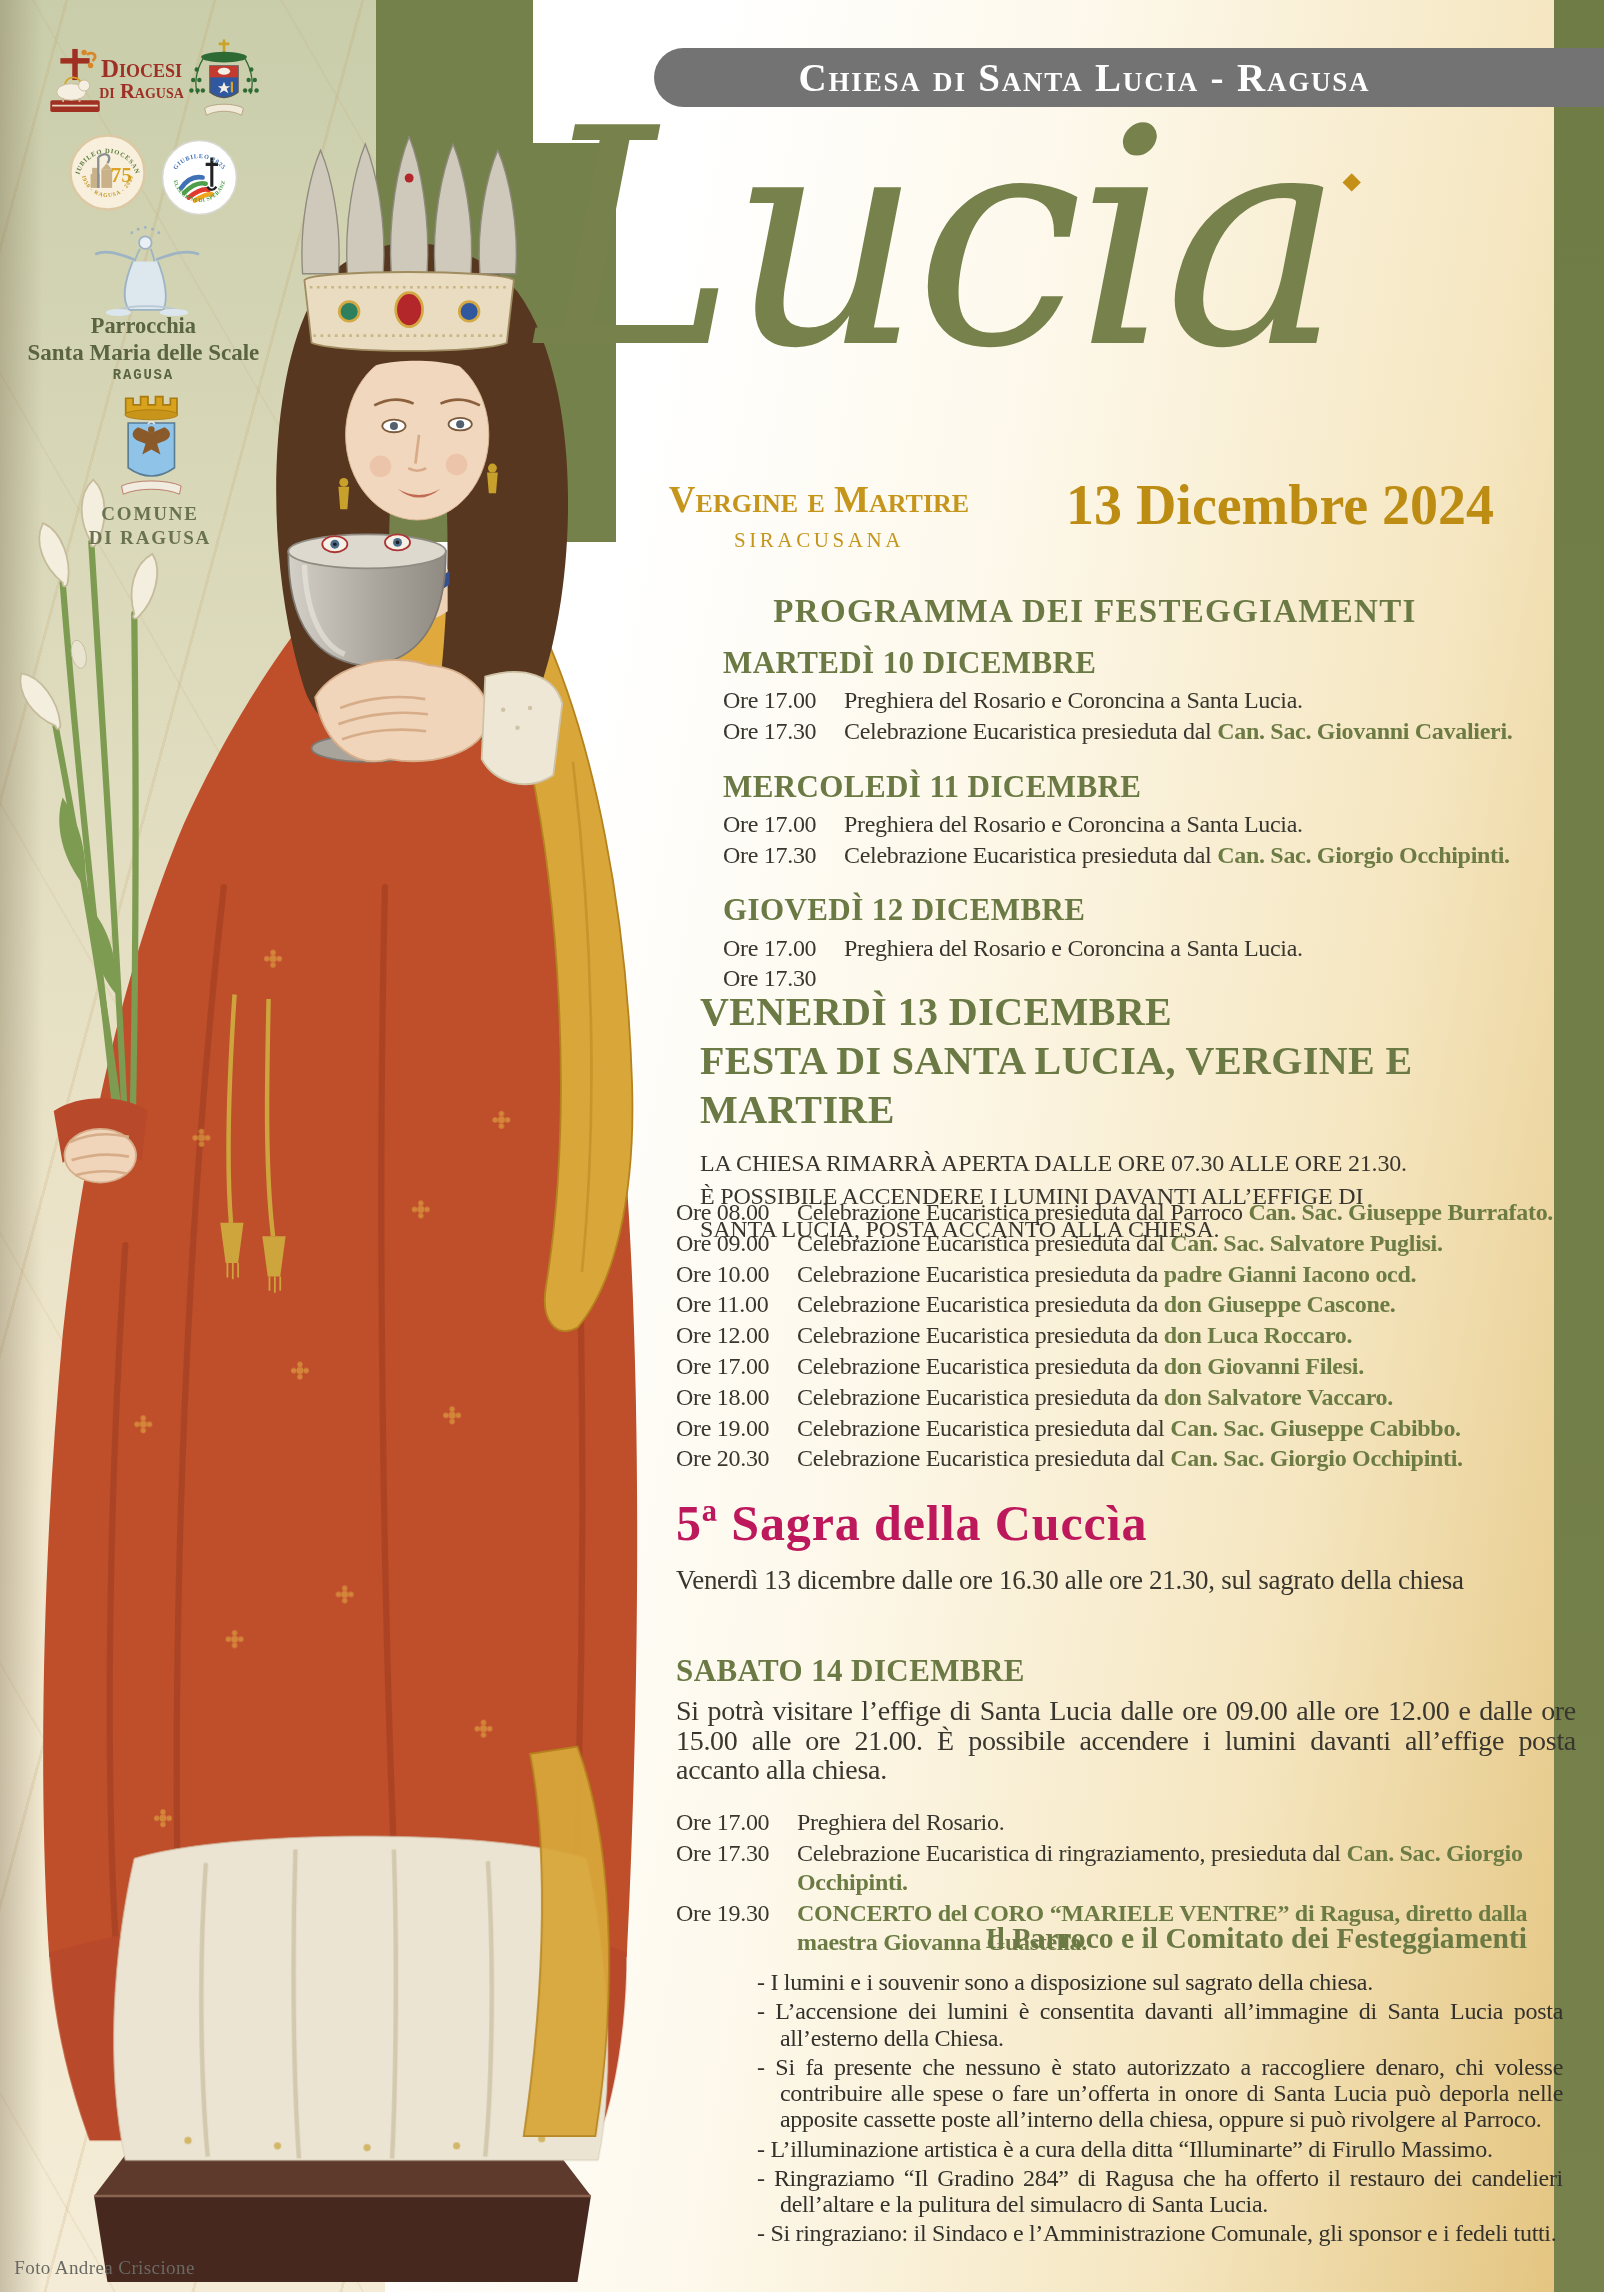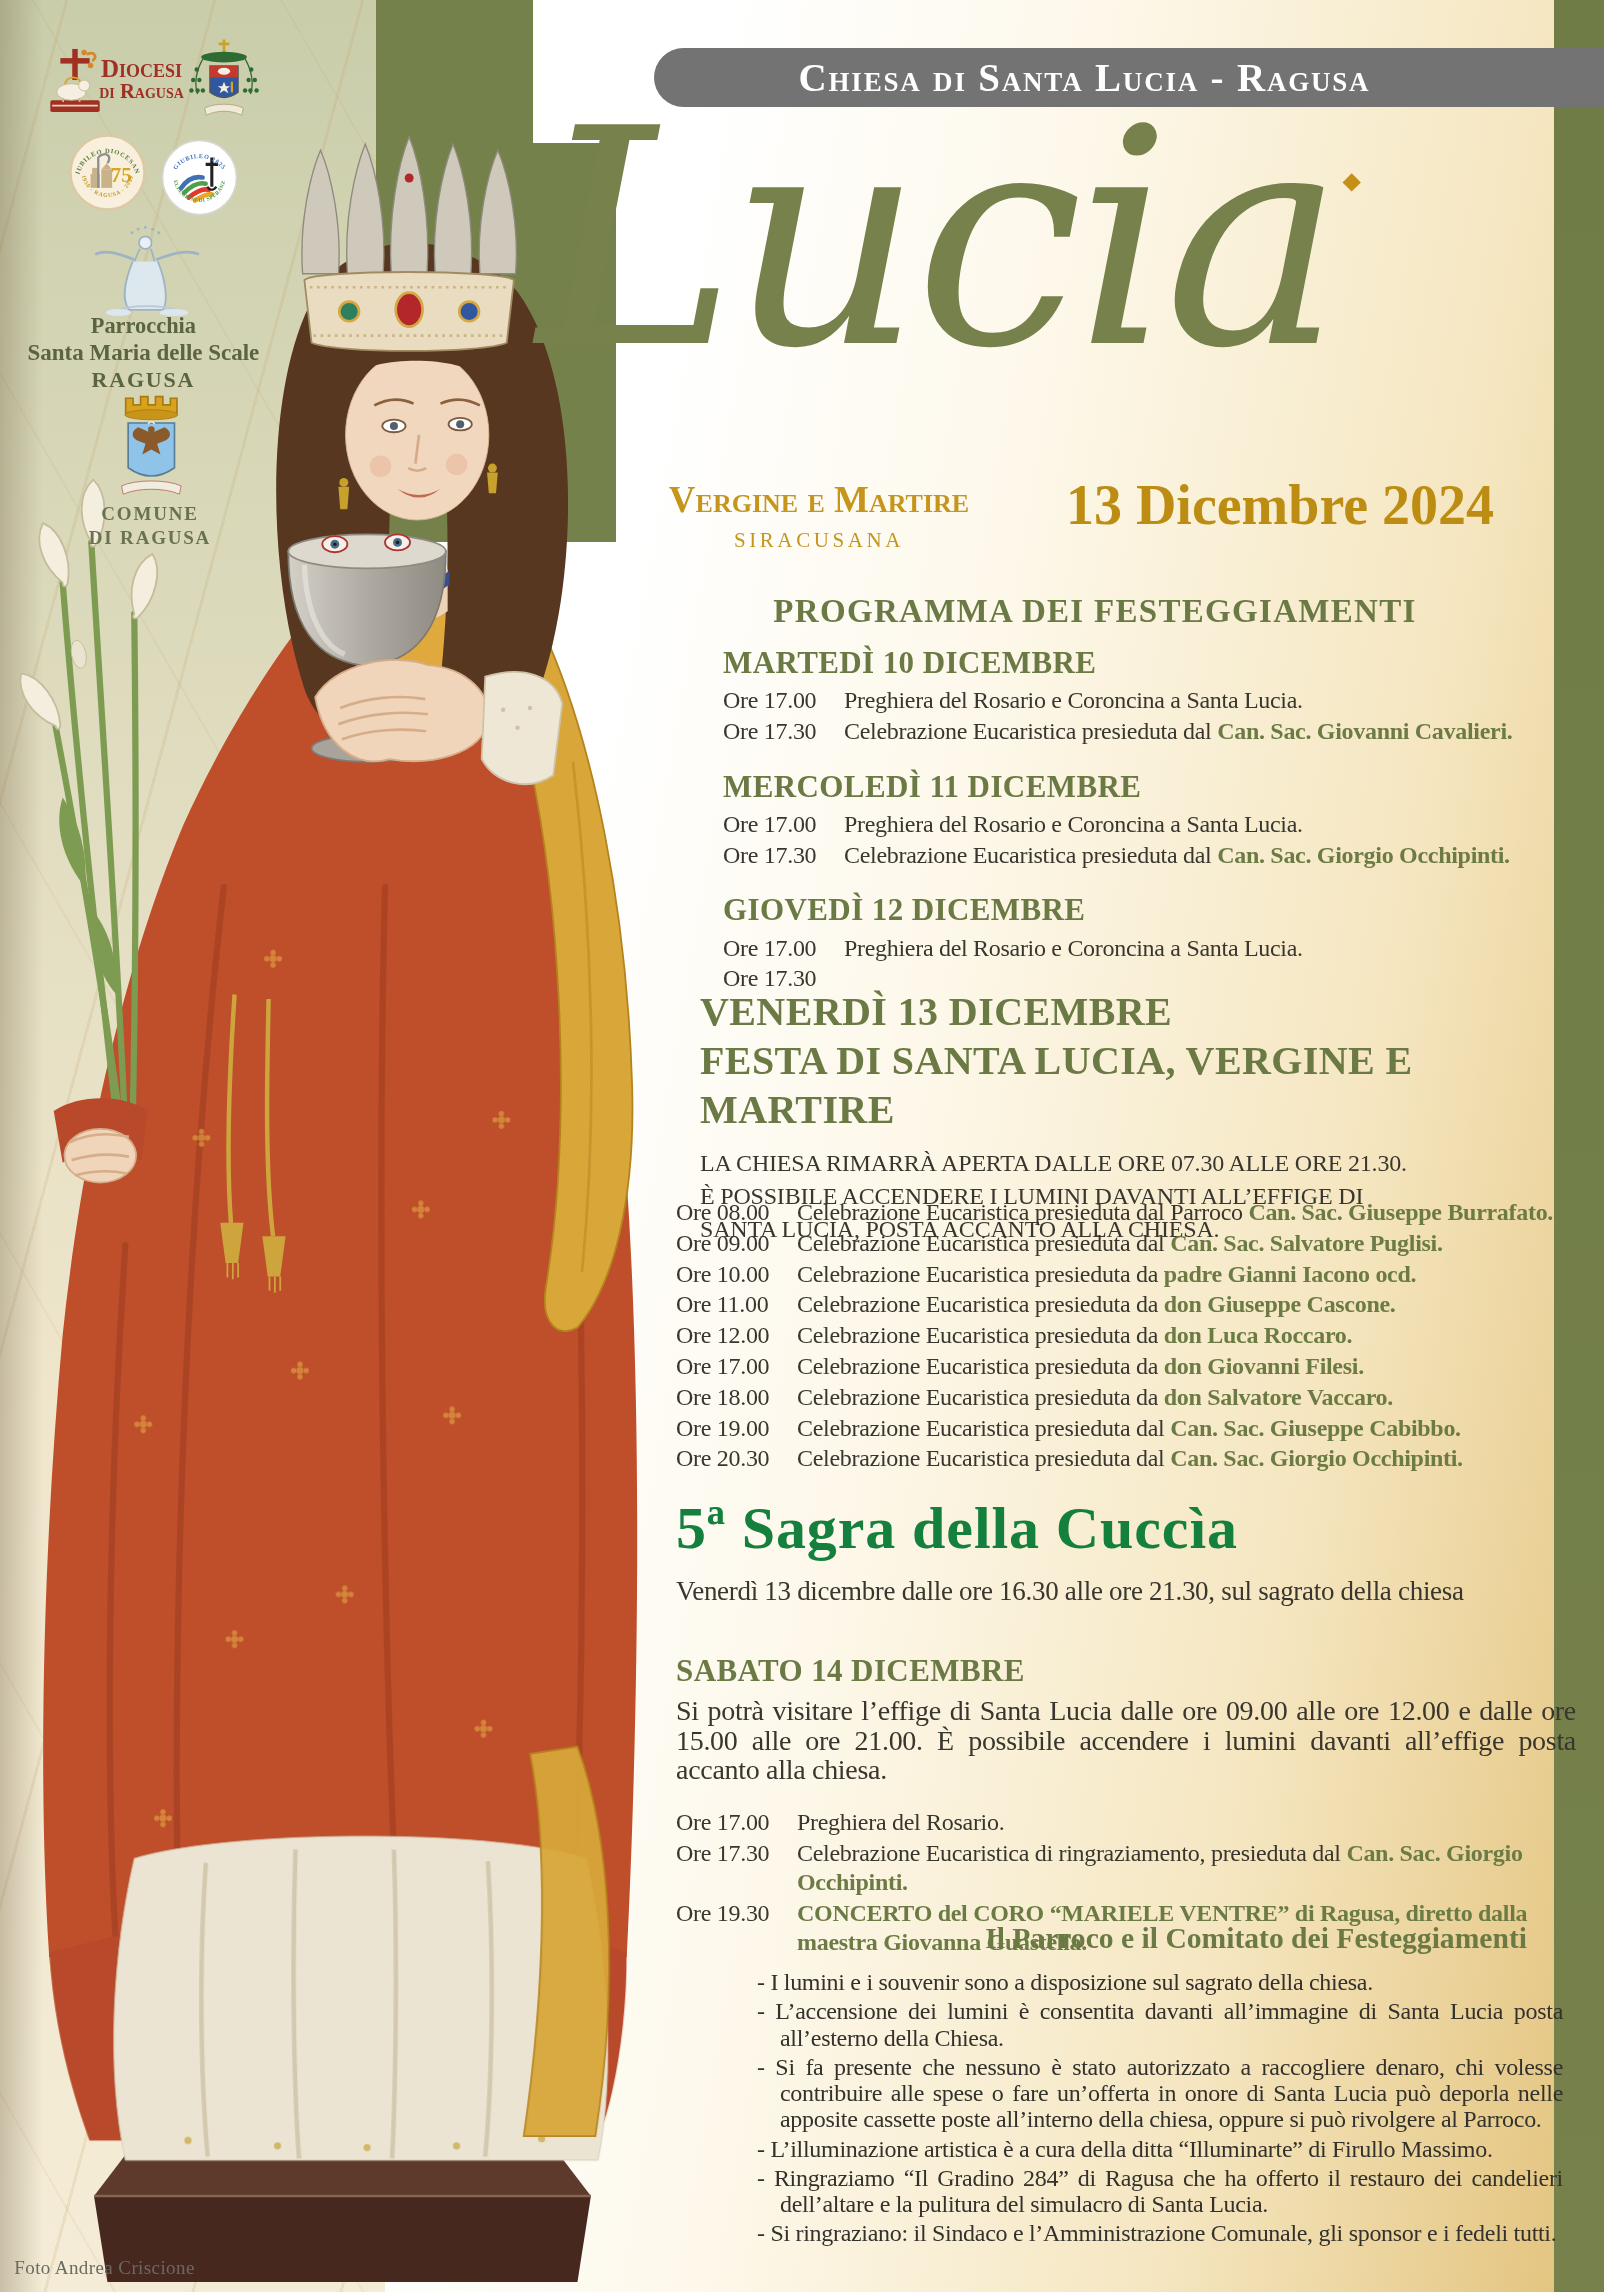--- a/index.html
+++ b/index.html
@@ -43,21 +43,21 @@
   .daytitle{font-size:31px;font-weight:bold;color:#6b7a44;letter-spacing:0.4px;margin-bottom:5.4px;}
   .prow{display:flex;font-size:24px;color:#38362e;line-height:29px;letter-spacing:-0.3px;margin-bottom:1.8px;}
   .ptime{width:121px;flex:0 0 auto;}
   .ptext{flex:1;}
   .green{color:#6c7b44;font-weight:bold;}
   .friday-head{position:absolute;left:700px;top:987px;width:851px;z-index:5;}
   .bigtitle{font-size:40px;font-weight:bold;color:#6b7a44;line-height:1.23;letter-spacing:0.4px;}
   .caps-intro{margin-top:12.5px;font-size:24px;color:#38362e;line-height:33px;white-space:pre-line;letter-spacing:-0.2px;}
   .friday-rows{position:absolute;left:676px;top:1198px;width:896px;z-index:5;}
   .sagra{position:absolute;left:676px;top:1494px;width:896px;z-index:5;}
-  .sagratitle{font-size:60px;font-weight:bold;color:#15803d;letter-spacing:0.9px;}
+  .sagratitle{font-size:50px;font-weight:bold;color:#be185d;letter-spacing:0.9px;}
   .sagraline{margin-top:12.5px;font-size:27px;color:#38362e;letter-spacing:-0.3px;}
   .sagraline.green{margin-top:1.8px;}
   .saturday{position:absolute;left:676px;top:1653px;width:900px;z-index:5;}
   .sat-intro{margin-top:7.2px;font-size:28px;line-height:29.6px;color:#38362e;letter-spacing:-0.3px;text-align:justify;}
   .sat-rows{margin-top:23px;}
   .signature{position:absolute;left:663px;top:1922px;width:864px;text-align:right;
     font-size:29.6px;font-weight:bold;color:#6b7a44;z-index:5;}
   .notes{position:absolute;left:757px;top:1969px;width:806px;z-index:5;list-style:none;margin:0;padding:0;}
   .notes li{font-size:24px;line-height:26.4px;color:#33312c;text-align:justify;
     padding-left:23px;text-indent:-23px;margin-bottom:2.7px;letter-spacing:-0.3px;}
@@ -65,21 +65,21 @@
   
   .logo{position:absolute;z-index:4;}
   .diocesi-text{position:absolute;left:88px;top:56px;width:107px;z-index:4;color:#9e3025;
     text-align:center;line-height:1.0;}
   .diocesi-text .d1{font-variant:small-caps;font-weight:bold;font-size:25px;display:block;}
   .diocesi-text .d2{font-variant:small-caps;font-weight:bold;font-size:20.6px;display:block;}
   .parrocchia-text{position:absolute;left:13.4px;top:313px;width:260px;text-align:center;z-index:4;
     color:#5a6440;font-weight:bold;line-height:1.18;}
   .parrocchia-text .p1{font-size:22.4px;display:block;}
   .parrocchia-text .p2{font-size:23px;display:block;}
-  .parrocchia-text .p3{font-size:22px;display:block;letter-spacing:1.8px;}
+  .parrocchia-text .p3{font-size:14px;display:block;letter-spacing:1.8px;font-family:Liberation Mono, monospace;}
   .comune-text{position:absolute;left:56px;top:502px;width:188px;text-align:center;z-index:4;
     color:#6a7350;font-weight:bold;line-height:1.25;letter-spacing:1.8px;}
   .comune-text span{display:block;font-size:19px;}
   .statue{position:absolute;left:0;top:81px;width:667px;height:2212px;z-index:3;}
 </style>
 </head>
 <body>
 
 <div class="poster">
 

